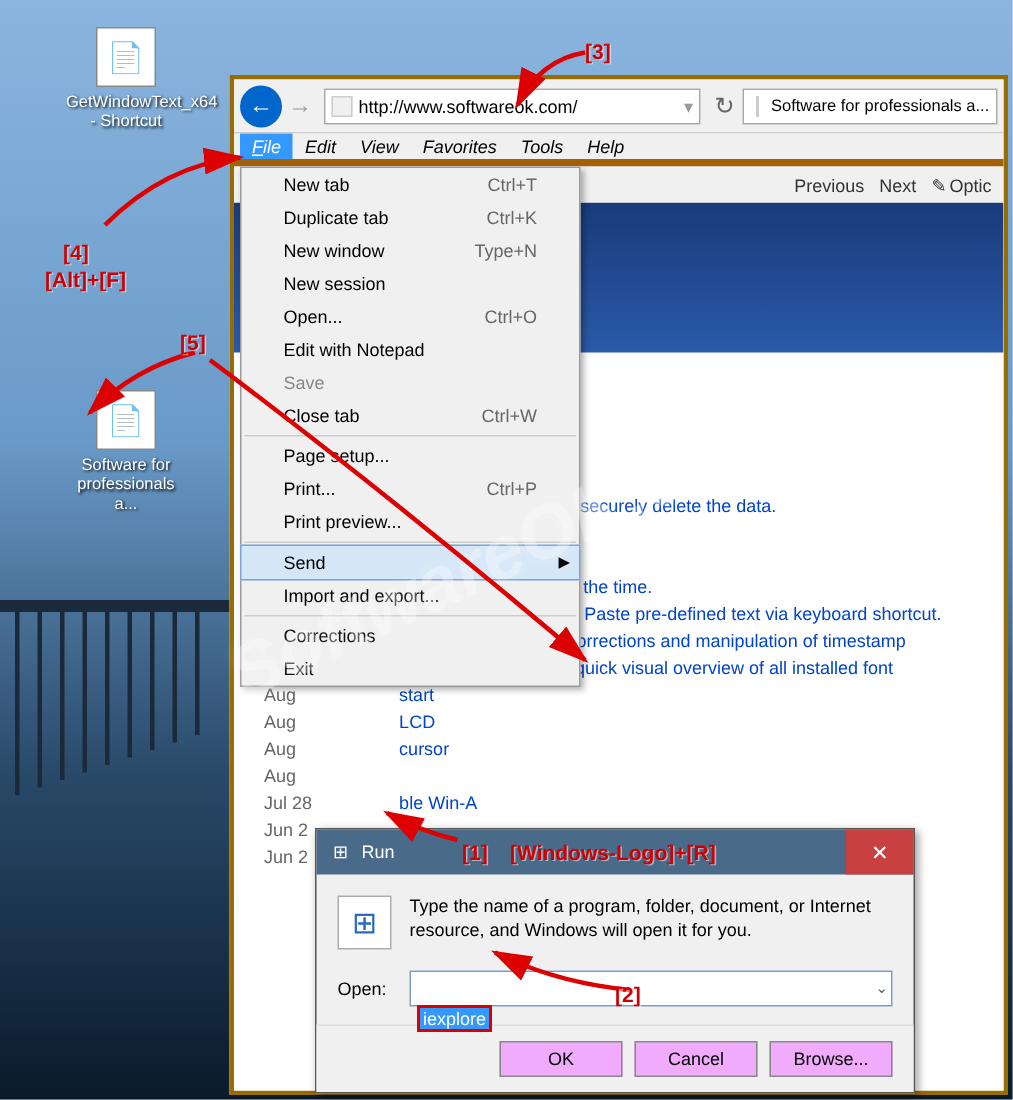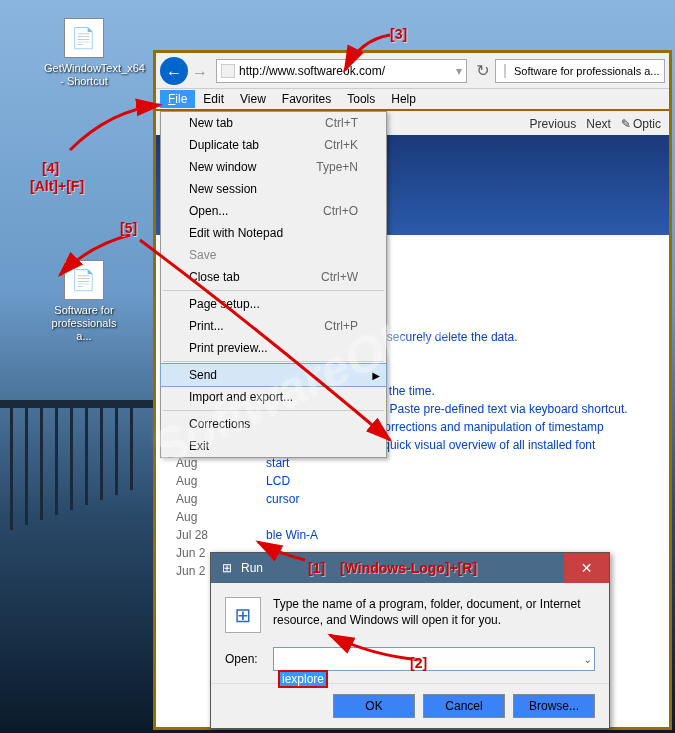--- a/index.html
+++ b/index.html
@@ -14,21 +14,21 @@
 .desktop-icon .icon-label { font-size: 11px; color: #fff; text-shadow: 1px 1px 2px #000; line-height: 1.2; }
 .ie-window { position: absolute; top: 50px; left: 153px; width: 519px; height: 680px; background: #fff; border: 3px solid #996c00; z-index: 10; }
 .ie-toolbar { height: 36px; background: #f0f0f0; border-bottom: 1px solid #ccc; display: flex; align-items: center; padding: 2px 4px; gap: 2px; }
 .back-btn { width: 28px; height: 28px; background: #0066cc; border-radius: 50%; display: flex; align-items: center; justify-content: center; color: #fff; font-size: 16px; }
 .forward-btn { width: 20px; height: 20px; color: #999; display: flex; align-items: center; justify-content: center; }
 .address-bar { flex: 1; height: 24px; border: 1px solid #aaa; background: #fff; display: flex; align-items: center; padding: 0 4px; font-size: 12px; margin: 0 4px; }
 .address-icon { width: 14px; height: 14px; background: #f0f0f0; margin-right: 4px; border: 1px solid #ccc; }
 .refresh-btn, .search-btn { width: 20px; height: 20px; display: flex; align-items: center; justify-content: center; color: #666; }
 .tab-bar { display: flex; align-items: center; }
 .tab { height: 24px; border: 1px solid #aaa; background: #fff; padding: 0 8px; font-size: 11px; display: flex; align-items: center; gap: 4px; max-width: 170px; overflow: hidden; white-space: nowrap; }
-.menubar { height: 22px; background: #f0f0f0; border-bottom: 2px solid #a16207; display: flex; align-items: center; padding: 0 4px; font-size: 12px; }
+.menubar { height: 22px; background: #f0f0f0; border-bottom: 5px solid #a16207; display: flex; padding: 0 4px; font-size: 12px; font-style: italic; }
 .menu-item { padding: 2px 8px; cursor: pointer; }
 .menu-item.active { background: #3399ff; color: #fff; }
 .menu-item u { text-decoration: underline; }
 .page-toolbar { height: 26px; background: #f0f0f0; border-bottom: 1px solid #ccc; display: flex; align-items: center; justify-content: flex-end; padding: 0 8px; font-size: 12px; gap: 10px; }
 .page-toolbar span { color: #333; }
 .optic-btn { display: flex; align-items: center; gap: 2px; }
 .dropdown-menu { position: absolute; top: 58px; left: 4px; width: 227px; background: #f0f0f0; border: 1px solid #999; box-shadow: 2px 2px 4px rgba(0,0,0,0.3); z-index: 40; font-size: 12px; }
 .menu-row { display: flex; padding: 4px 28px 4px 28px; align-items: center; position: relative; cursor: pointer; }
 .menu-row.highlighted { background: #d5e7f7; border: 1px solid #7da2ce; margin: -1px; }
 .menu-row.disabled { color: #888; }
@@ -54,21 +54,21 @@
 .run-body { padding: 14px 14px 8px; font-size: 12px; }
 .run-top { display: flex; gap: 12px; margin-bottom: 14px; }
 .run-icon-big { width: 36px; height: 36px; border: 1px solid #aaa; background: #fff; display: flex; align-items: center; justify-content: center; font-size: 20px; color: #2a6ac0; flex-shrink: 0; }
 .run-desc { font-size: 12px; line-height: 1.3; }
 .run-input-row { display: flex; align-items: center; gap: 8px; margin-bottom: 4px; }
 .run-open-label { width: 40px; }
 .run-combo { flex: 1; height: 24px; border: 1px solid #7a9ac7; background: #fff; display: flex; align-items: center; padding: 0 4px; position: relative; }
 .run-input-highlight { background: #3399ff; color: #fff; padding: 0 2px; border: 2px solid #d00; margin-top: 40px; }
 .run-combo-arrow { position: absolute; right: 2px; color: #555; font-size: 10px; }
 .run-buttons { display: flex; justify-content: flex-end; gap: 8px; padding: 10px 14px; border-top: 1px solid #ddd; background: #f0f0f0; }
-.run-btn { width: 82px; height: 24px; border: 1px solid #888; background: #3b82f6; font-size: 12px; display: flex; align-items: center; justify-content: center; cursor: pointer; }
+.run-btn { width: 82px; height: 24px; border: 1px solid #888; background: #f0abfc; font-size: 12px; display: flex; align-items: center; justify-content: center; cursor: pointer; }
 .annotation { position: absolute; color: #d00000; font-weight: bold; font-size: 14px; z-index: 100; text-shadow: 1px 1px 0 rgba(255,255,255,0.5); pointer-events: none; }
 .arrow-svg { position: absolute; z-index: 99; pointer-events: none; }
 </style>
 </head>
 <body>
 
 <div class="desktop-bg"></div>
 <div class="pier"></div>
 <div class="pier-posts">
   <div class="post" style="left:10px;height:130px"></div>

